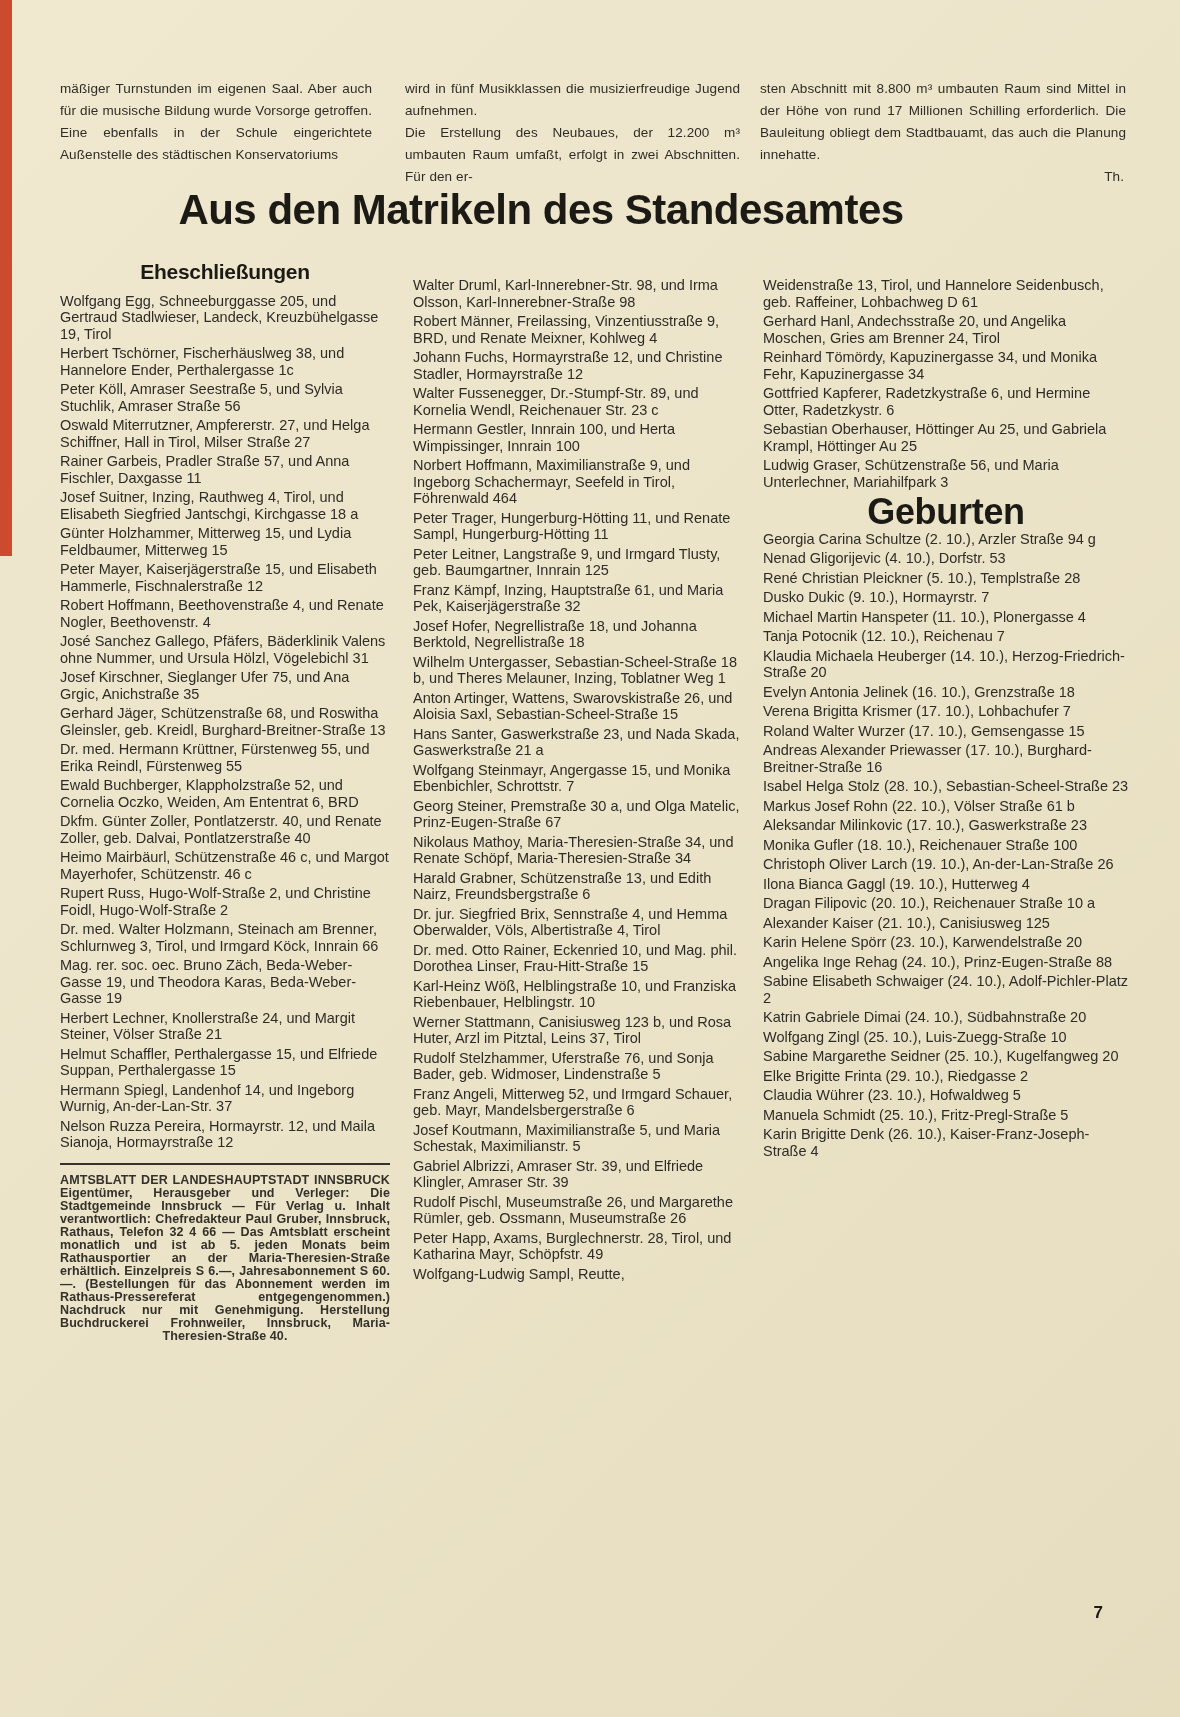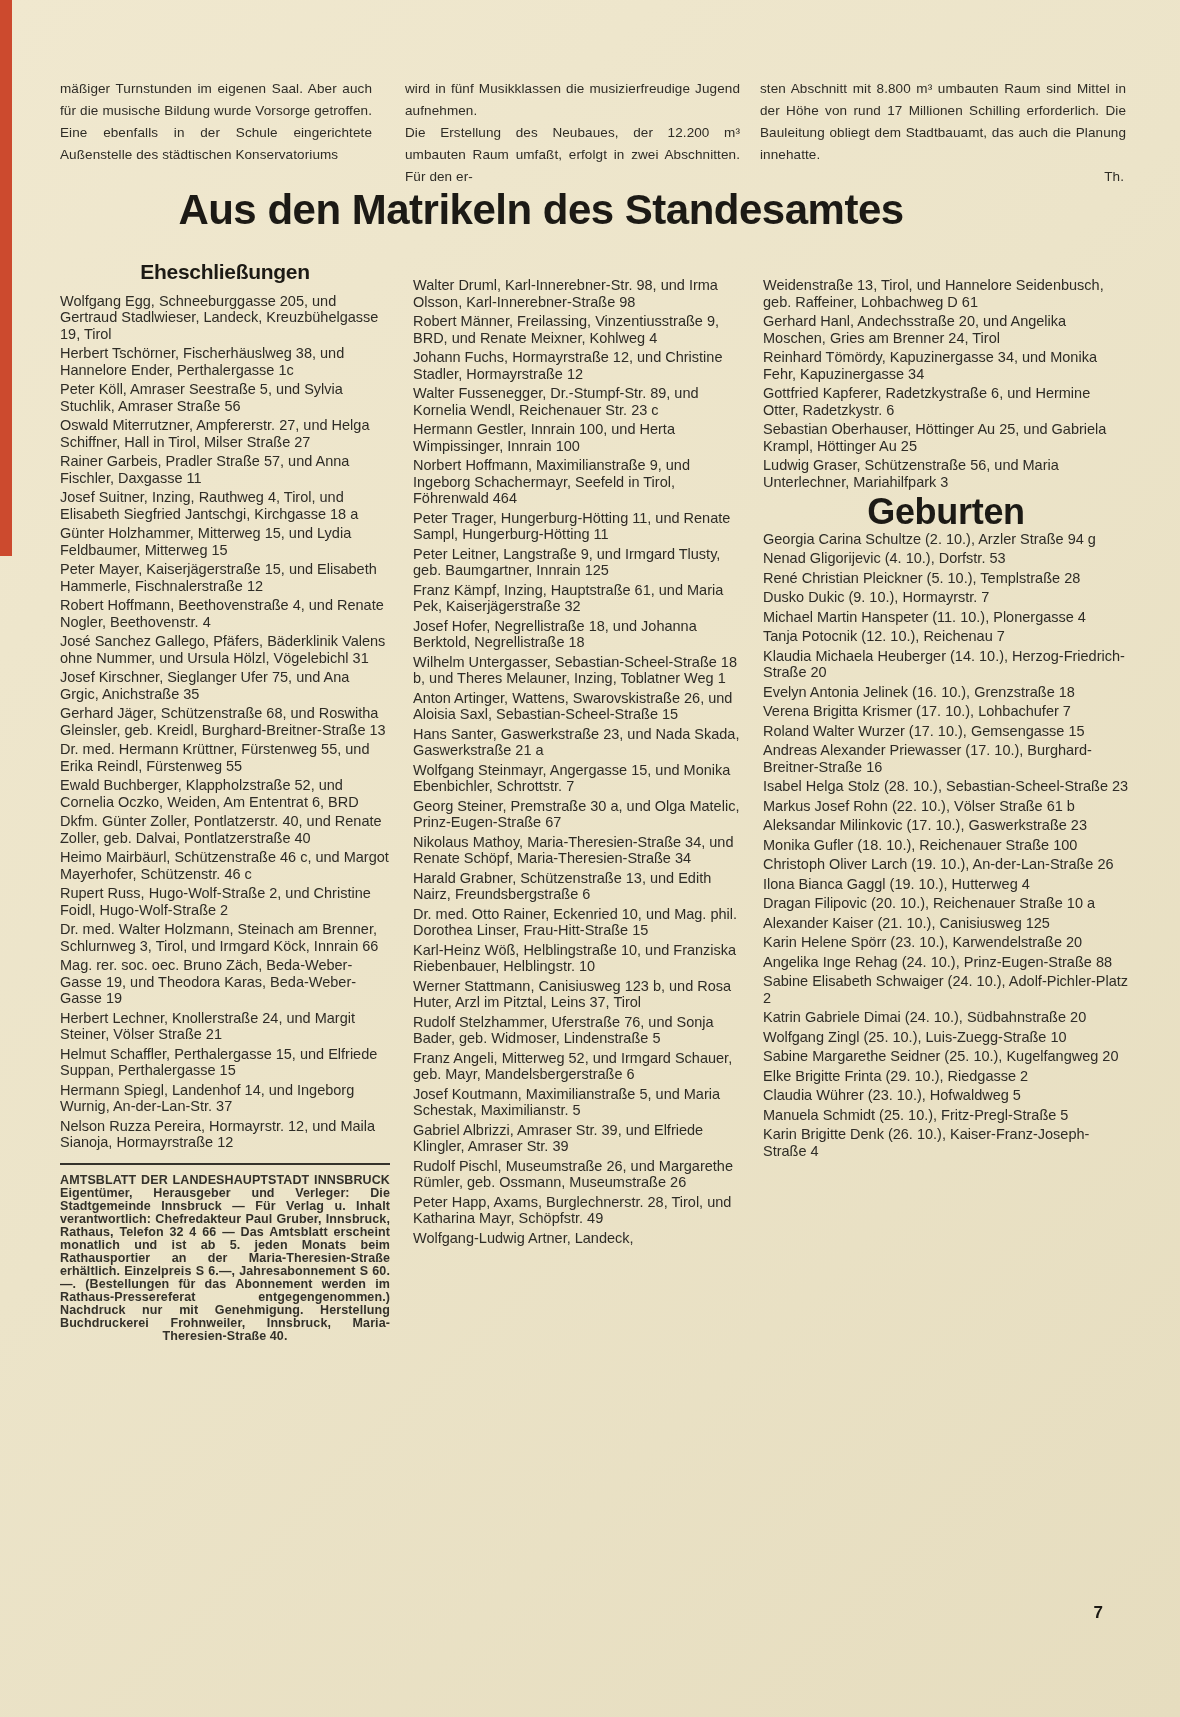--- a/index.html
+++ b/index.html
@@ -118,30 +118,31 @@
           <p class="entry">Peter Leitner, Langstraße 9, und Irmgard Tlusty, geb. Baumgartner, Innrain 125</p>
           <p class="entry">Franz Kämpf, Inzing, Hauptstraße 61, und Maria Pek, Kaiserjägerstraße 32</p>
           <p class="entry">Josef Hofer, Negrellistraße 18, und Johanna Berktold, Negrellistraße 18</p>
           <p class="entry">Wilhelm Untergasser, Sebastian-Scheel-Straße 18 b, und Theres Melauner, Inzing, Toblatner Weg 1</p>
           <p class="entry">Anton Artinger, Wattens, Swarovskistraße 26, und Aloisia Saxl, Sebastian-Scheel-Straße 15</p>
           <p class="entry">Hans Santer, Gaswerkstraße 23, und Nada Skada, Gaswerkstraße 21 a</p>
           <p class="entry">Wolfgang Steinmayr, Angergasse 15, und Monika Ebenbichler, Schrottstr. 7</p>
           <p class="entry">Georg Steiner, Premstraße 30 a, und Olga Matelic, Prinz-Eugen-Straße 67</p>
           <p class="entry">Nikolaus Mathoy, Maria-Theresien-Straße 34, und Renate Schöpf, Maria-Theresien-Straße 34</p>
           <p class="entry">Harald Grabner, Schützenstraße 13, und Edith Nairz, Freundsbergstraße 6</p>
+          <p class="entry">Dr. jur. Siegfried Brix, Sennstraße 4, und Hemma Oberwalder, Völs, Albertistraße 4, Tirol</p>
           <p class="entry">Dr. med. Otto Rainer, Eckenried 10, und Mag. phil. Dorothea Linser, Frau-Hitt-Straße 15</p>
           <p class="entry">Karl-Heinz Wöß, Helblingstraße 10, und Franziska Riebenbauer, Helblingstr. 10</p>
           <p class="entry">Werner Stattmann, Canisiusweg 123 b, und Rosa Huter, Arzl im Pitztal, Leins 37, Tirol</p>
           <p class="entry">Rudolf Stelzhammer, Uferstraße 76, und Sonja Bader, geb. Widmoser, Lindenstraße 5</p>
           <p class="entry">Franz Angeli, Mitterweg 52, und Irmgard Schauer, geb. Mayr, Mandelsbergerstraße 6</p>
           <p class="entry">Josef Koutmann, Maximilianstraße 5, und Maria Schestak, Maximilianstr. 5</p>
           <p class="entry">Gabriel Albrizzi, Amraser Str. 39, und Elfriede Klingler, Amraser Str. 39</p>
           <p class="entry">Rudolf Pischl, Museumstraße 26, und Margarethe Rümler, geb. Ossmann, Museumstraße 26</p>
           <p class="entry">Peter Happ, Axams, Burglechnerstr. 28, Tirol, und Katharina Mayr, Schöpfstr. 49</p>
-          <p class="entry">Wolfgang-Ludwig Artner, Landeck,</p>
+          <p class="entry">Wolfgang-Ludwig Sampl, Reutte,</p>
         </div>
     </div>
 
     <div class="col c3">
       <p class="entry">Weidenstraße 13, Tirol, und Hannelore Seidenbusch, geb. Raffeiner, Lohbachweg D 61</p>
       <div class="entries">
           <p class="entry">Gerhard Hanl, Andechsstraße 20, und Angelika Moschen, Gries am Brenner 24, Tirol</p>
           <p class="entry">Reinhard Tömördy, Kapuzinergasse 34, und Monika Fehr, Kapuzinergasse 34</p>
           <p class="entry">Gottfried Kapferer, Radetzkystraße 6, und Hermine Otter, Radetzkystr. 6</p>
           <p class="entry">Sebastian Oberhauser, Höttinger Au 25, und Gabriela Krampl, Höttinger Au 25</p>

